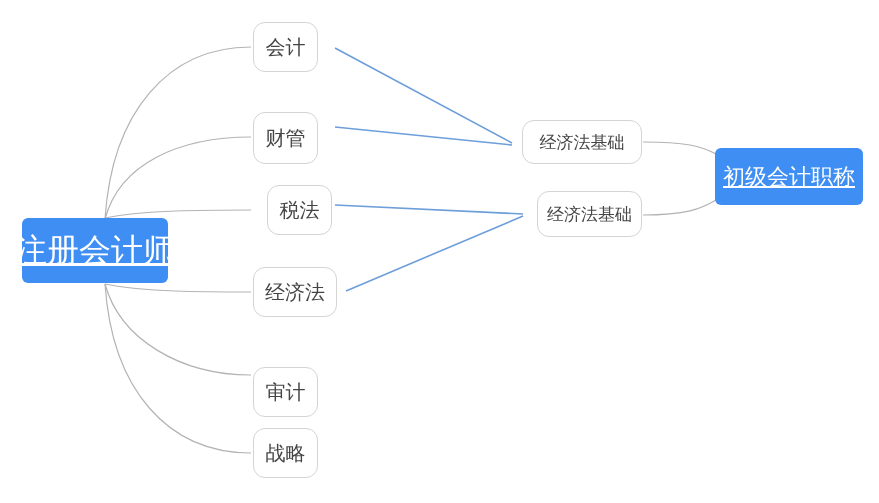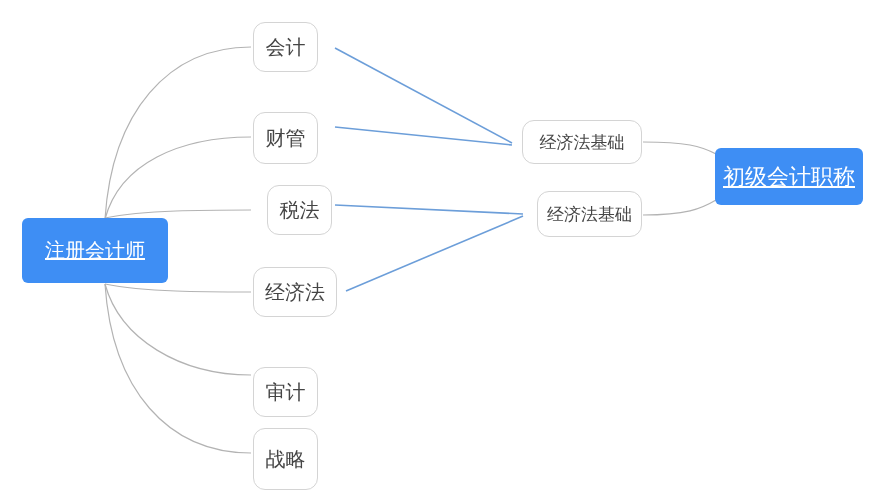--- a/index.html
+++ b/index.html
@@ -34,27 +34,27 @@
     border-radius:6px;
     text-decoration:underline;
   }
   .node.leaf{
     background:var(--child-node-bg);
     border:1px solid var(--child-node-border);
     color:var(--child-node-text);
     border-radius:12px;
   }
   
-  #node-cpa-root      {left:22px;  top:218px; width:146px; height:65px; font-size:20px;}
+  #node-cpa-root      {left:22px;  top:218px; width:146px; height:65px; font-size:32px;}
   #node-kuaiji        {left:253px; top:22px;  width:65px;  height:50px; font-size:20px;}
   #node-caiguan       {left:253px; top:112px; width:65px;  height:52px; font-size:20px;}
   #node-shuifa        {left:267px; top:185px; width:65px;  height:50px; font-size:20px;}
   #node-jingjifa      {left:253px; top:267px; width:84px;  height:50px; font-size:20px;text-align:center;}
   #node-shenji        {left:253px; top:350px; width:65px;  height:50px; font-size:20px;margin-top:17px;}
-  #node-zhanlve       {left:253px; top:428px; width:65px;  height:62px; font-size:20px;}
+  #node-zhanlve       {left:253px; top:428px; width:65px;  height:50px; font-size:20px;}
   #node-chuji-shiwu   {left:522px; top:120px; width:120px; height:44px; font-size:17px;}
   #node-jjf-jichu     {left:537px; top:191px; width:105px; height:46px; font-size:17px;}
   #node-junior-root   {left:715px; top:148px; width:148px; height:57px; font-size:22px;}
 </style>
 </head>
 <body>
 
 <div class="canvas">
 
   <svg class="edges" viewBox="0 0 879 503" xmlns="http://www.w3.org/2000/svg">

